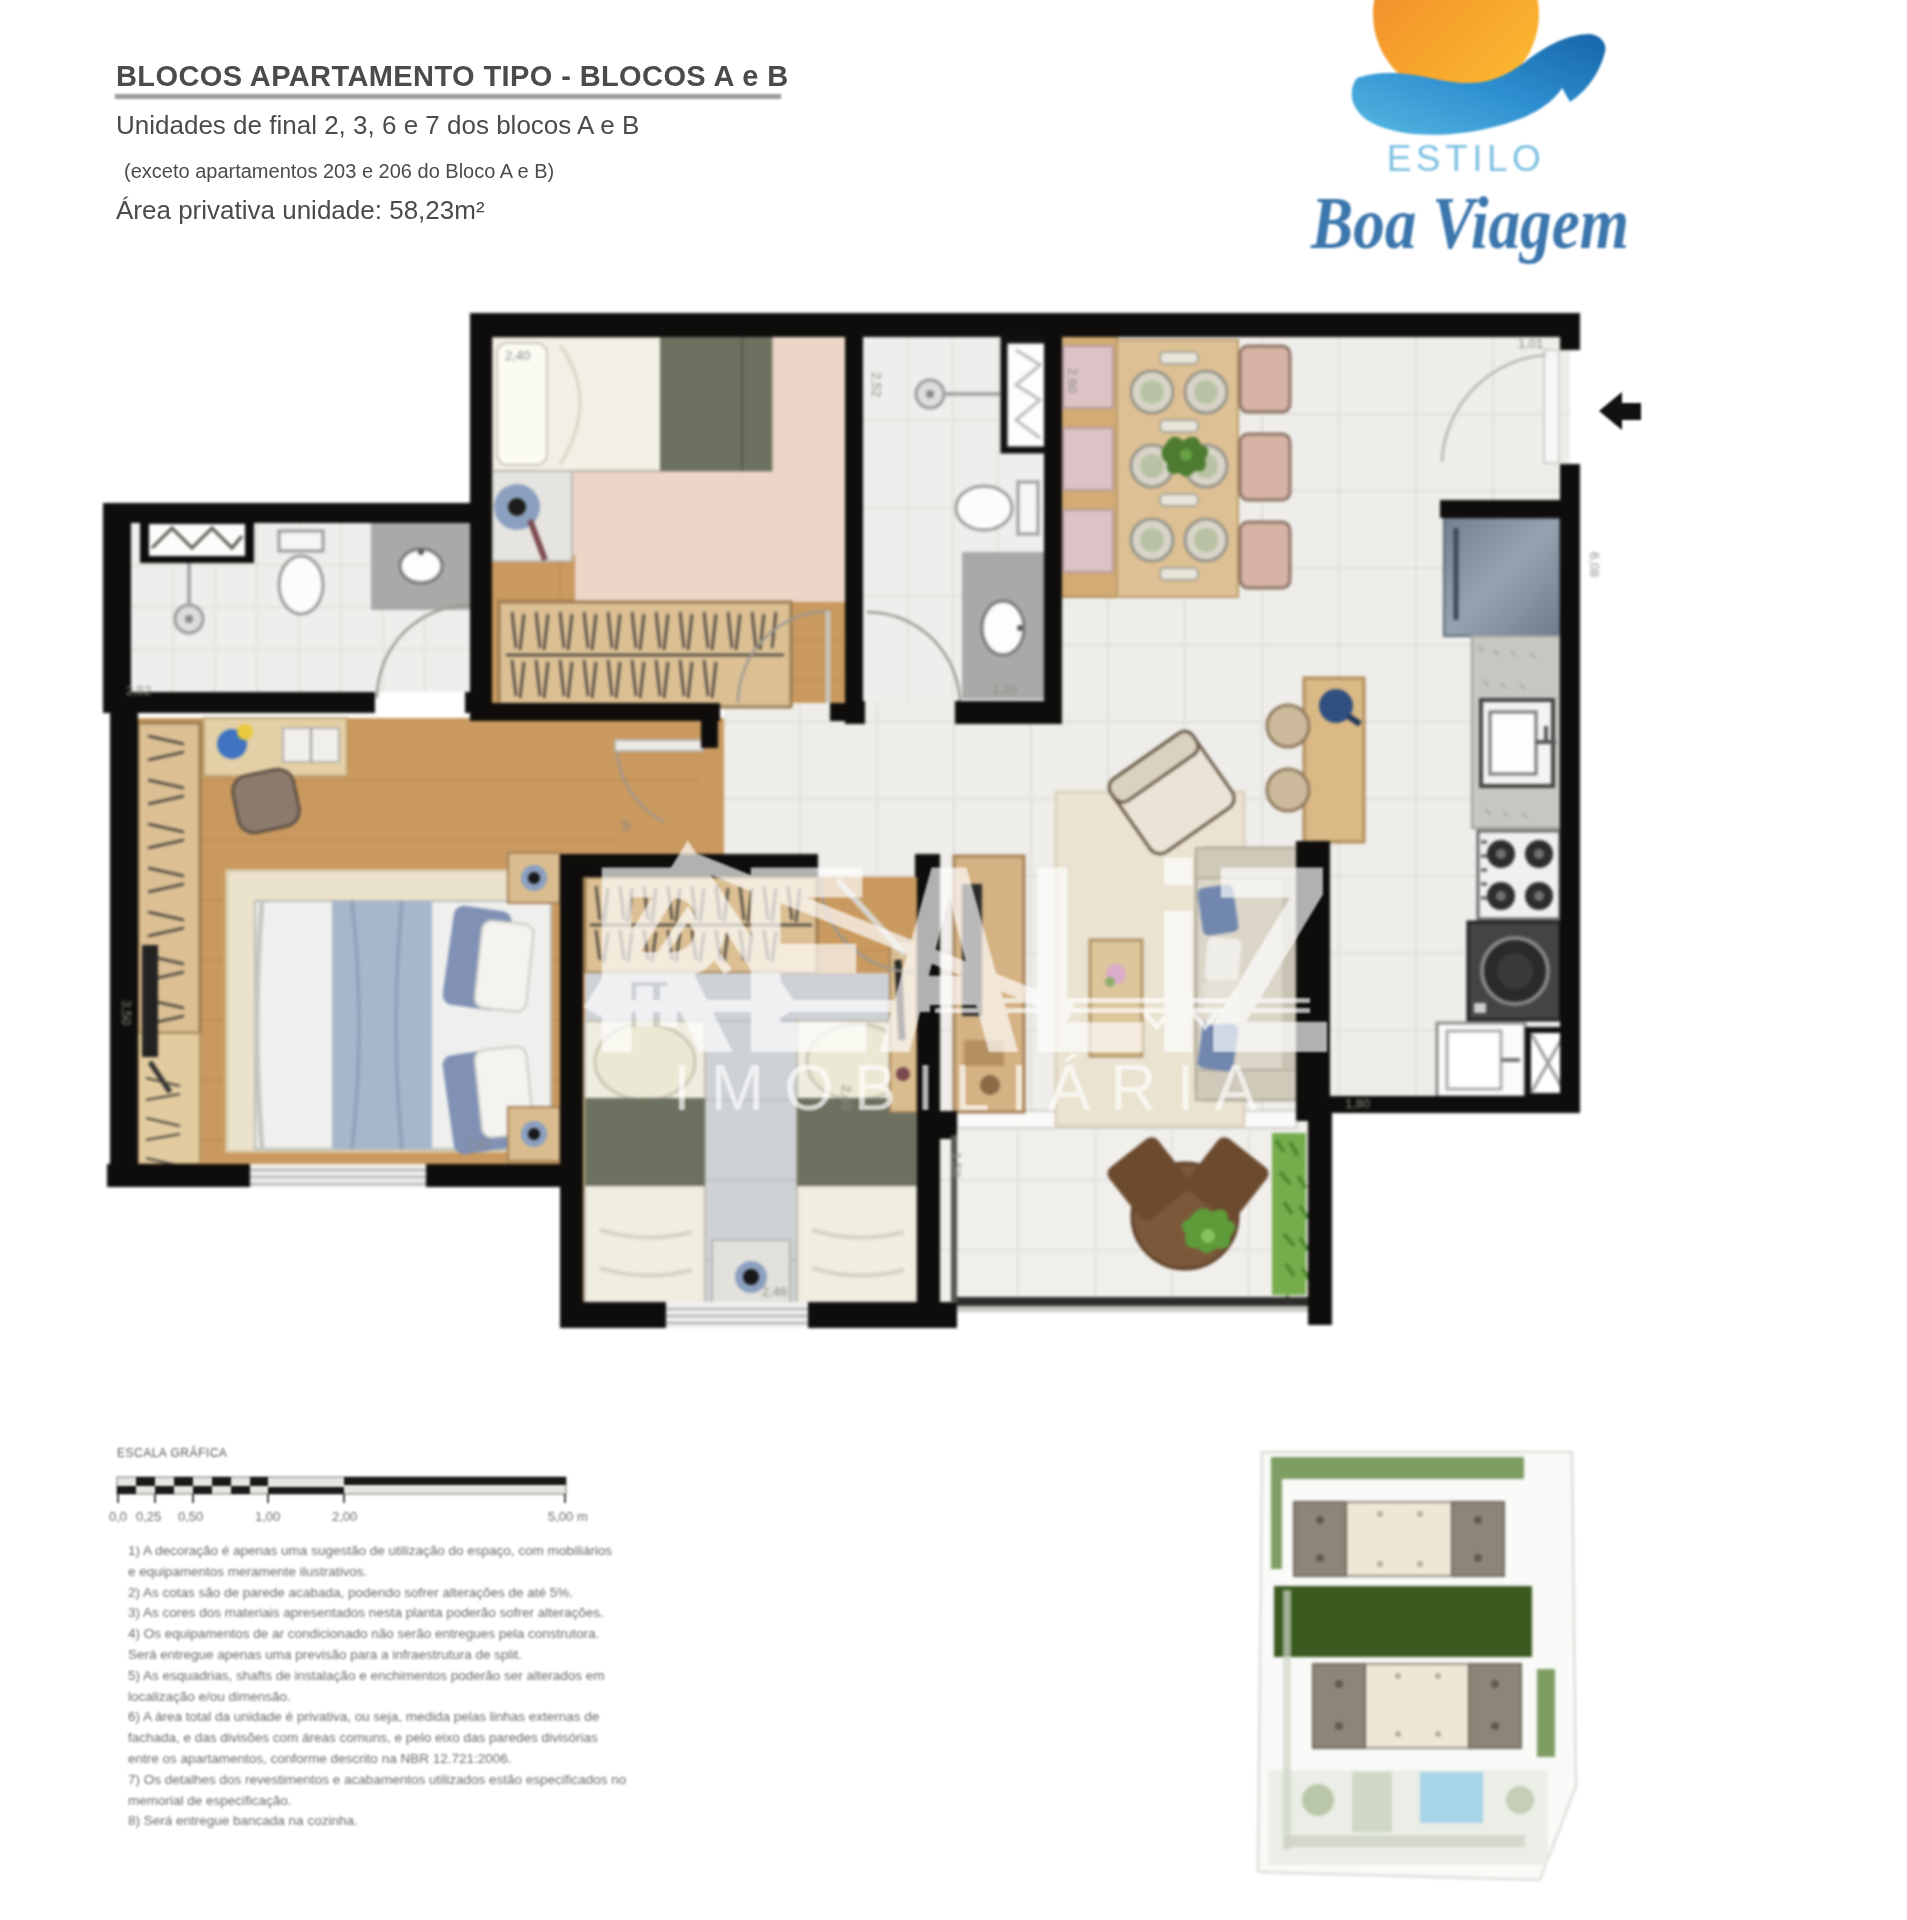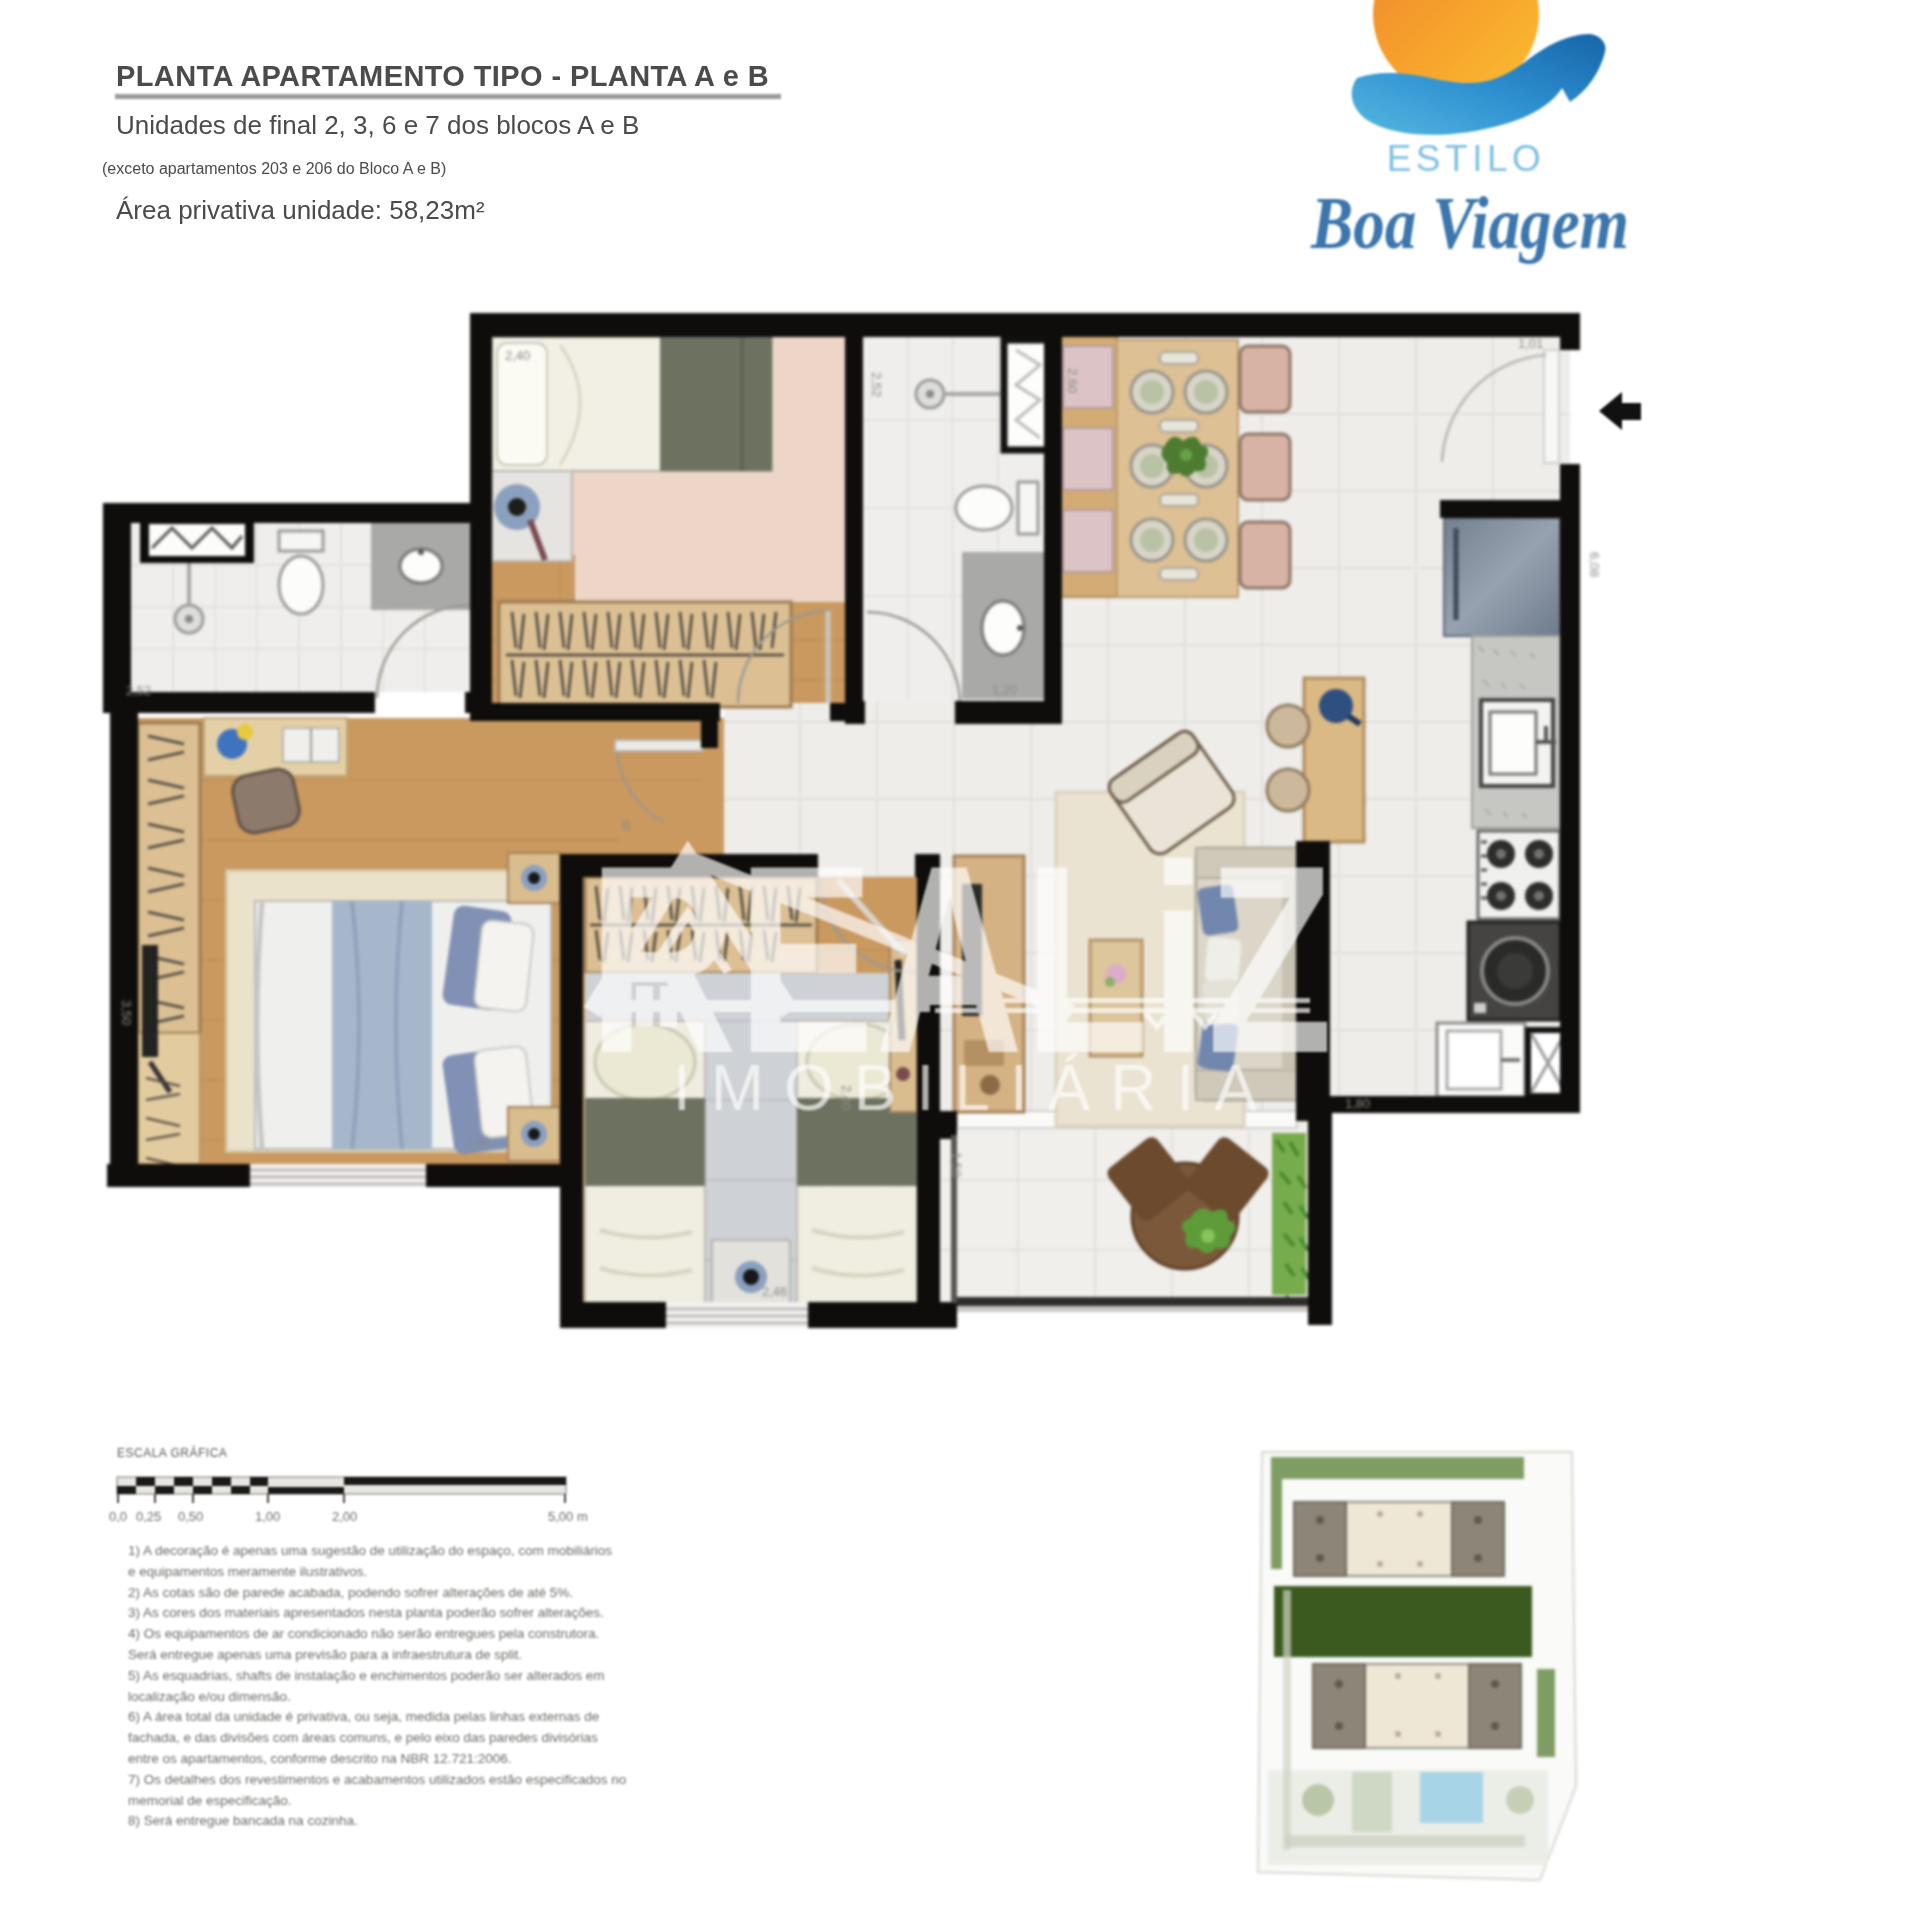--- a/index.html
+++ b/index.html
@@ -4,27 +4,27 @@
 <style>
   html,body{margin:0;padding:0;background:#fff;}
   body{width:1907px;height:1920px;position:relative;overflow:hidden;font-family:"Liberation Sans",sans-serif;}
   .abs{position:absolute;}
   .hdr{color:#4b4b4b;filter:blur(0.6px);}
   .notes{color:#6e6b67;font-size:13.5px;line-height:20.8px;filter:blur(1.3px);}
 </style>
 </head>
 <body>
 
-<div class="abs hdr" style="left:116px;top:60px;font-size:29px;font-weight:bold;letter-spacing:0.4px;">PLANTA APARTAMENTO TIPO - PLANTA A e B</div>
+<div class="abs hdr" style="left:116px;top:60px;font-size:29px;font-weight:bold;letter-spacing:0.4px;">BLOCOS APARTAMENTO TIPO - BLOCOS A e B</div>
 
 <div class="abs" style="left:115px;top:94px;width:666px;height:5px;background:#9a9a9a;filter:blur(0.9px);"></div>
 
 <div class="abs hdr" style="left:116px;top:110px;font-size:26px;">Unidades de final 2, 3, 6 e 7 dos blocos A e B</div>
 
-<div class="abs hdr" style="left:102px;top:160px;font-size:16px;">(exceto apartamentos 203 e 206 do Bloco A e B)</div>
+<div class="abs hdr" style="left:124px;top:160px;font-size:20px;">(exceto apartamentos 203 e 206 do Bloco A e B)</div>
 
 <div class="abs hdr" style="left:116px;top:195px;font-size:26px;">Área privativa unidade: 58,23m²</div>
 
 <div class="abs" style="left:117px;top:1446px;font-size:12px;color:#5d5a56;letter-spacing:0.5px;filter:blur(1px);">ESCALA GRÁFICA</div>
 
 <div class="abs notes" style="left:128px;top:1541px;width:560px;">
 1) A decoração é apenas uma sugestão de utilização do espaço, com mobiliários<br>
 e equipamentos meramente ilustrativos.<br>
 2) As cotas são de parede acabada, podendo sofrer alterações de até 5%.<br>
 3) As cores dos materiais apresentados nesta planta poderão sofrer alterações.<br>

